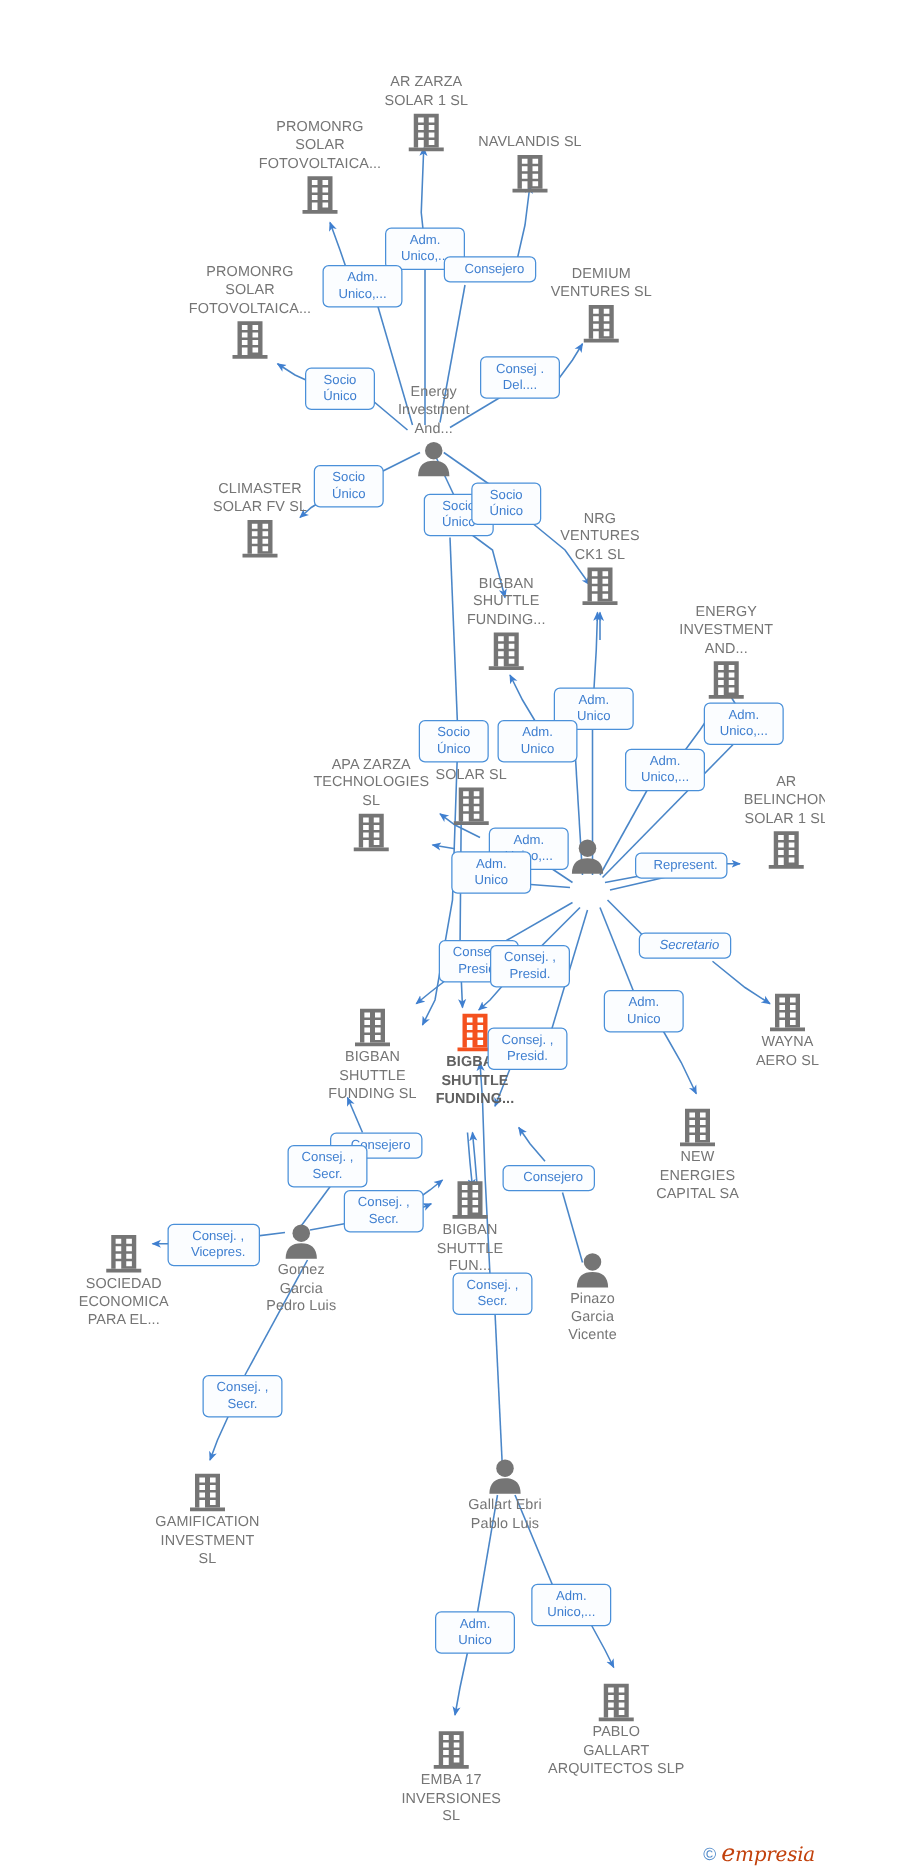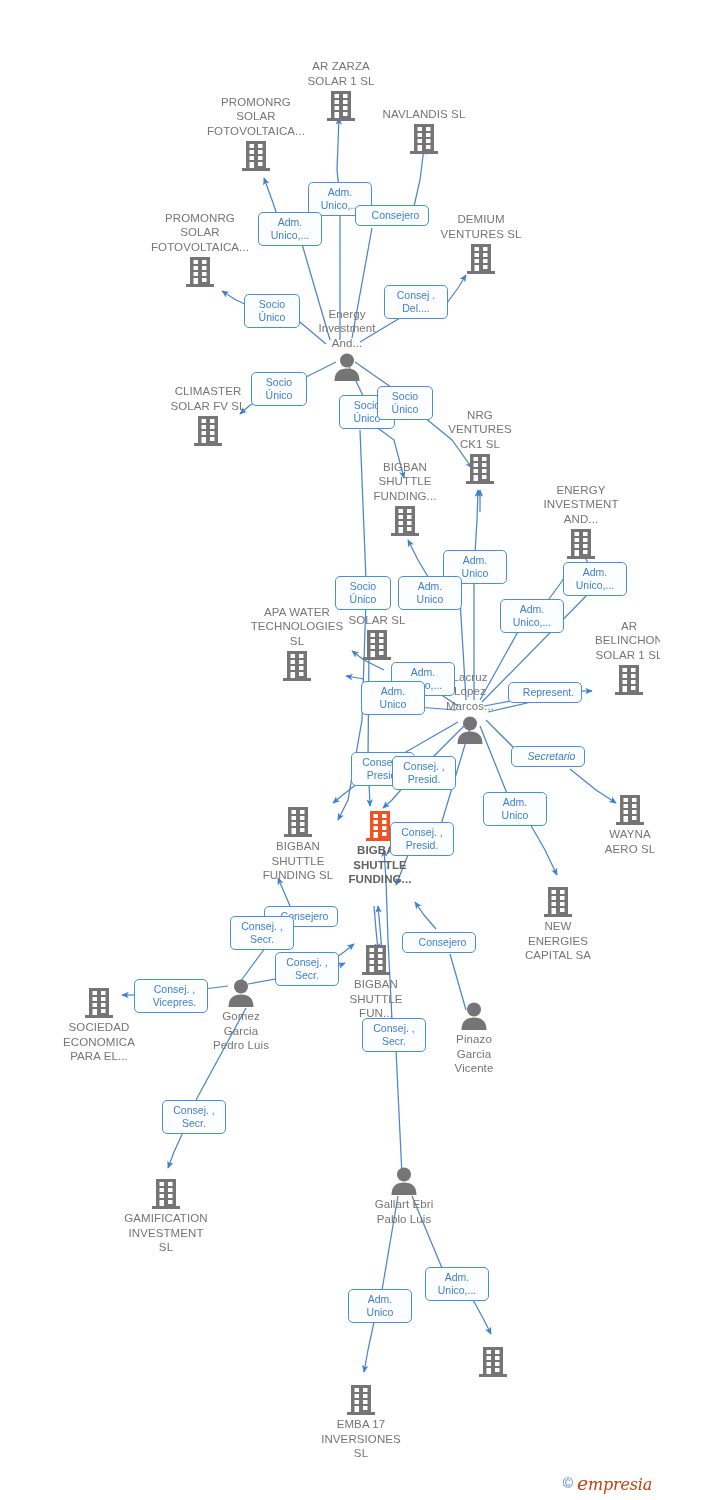--- a/index.html
+++ b/index.html
@@ -390,21 +390,21 @@
               <rect x="8.5" y="10" width="4.5" height="4"></rect>
               <rect x="17" y="10" width="4.5" height="4"></rect>
               <rect x="8.5" y="16" width="4.5" height="4"></rect>
               <rect x="17" y="16" width="4.5" height="4"></rect>
               <rect x="8.5" y="22" width="4.5" height="6"></rect>
               <rect x="17" y="22" width="4.5" height="4"></rect>
             </g>
           </svg></span>
       </div>
       <div class="node above company" style="left: 297px; top: 604.5px;">
-        <span class="nlabel">APA WATER
+        <span class="nlabel">APA ZARZA
 TECHNOLOGIES
 SL</span>
         <span class="glyph"><svg width="30" height="32" viewBox="0 0 30 32" aria-hidden="true">
             <rect x="5" y="1" width="20" height="27" fill="#757575"></rect>
             <rect x="1" y="28" width="28" height="3" fill="#757575"></rect>
             <g fill="#ffffff">
               <rect x="8.5" y="4" width="4.5" height="4"></rect>
               <rect x="17" y="4" width="4.5" height="4"></rect>
               <rect x="8.5" y="10" width="4.5" height="4"></rect>
               <rect x="17" y="10" width="4.5" height="4"></rect>
@@ -428,23 +428,20 @@
               <rect x="8.5" y="10" width="4.5" height="4"></rect>
               <rect x="17" y="10" width="4.5" height="4"></rect>
               <rect x="8.5" y="16" width="4.5" height="4"></rect>
               <rect x="17" y="16" width="4.5" height="4"></rect>
               <rect x="8.5" y="22" width="4.5" height="6"></rect>
               <rect x="17" y="22" width="4.5" height="4"></rect>
             </g>
           </svg></span>
       </div>
       <div class="node above person" style="left: 470px; top: 669.5px;">
-        <span class="nlabel">Lacruz
-Lopez
-Marcos...</span>
         <span class="glyph"><svg width="28" height="30" viewBox="0 0 28 30" aria-hidden="true">
             <circle cx="14" cy="8.5" r="7" fill="#757575"></circle>
             <path d="M1.5,29 C1.5,20 6.5,16.5 14,16.5 C21.5,16.5 26.5,20 26.5,29 Z" fill="#757575"></path>
           </svg></span>
       </div>
       <div class="node company" style="left: 298px; top: 806px;">
         <span class="glyph"><svg width="30" height="32" viewBox="0 0 30 32" aria-hidden="true">
             <rect x="5" y="1" width="20" height="27" fill="#757575"></rect>
             <rect x="1" y="28" width="28" height="3" fill="#757575"></rect>
             <g fill="#ffffff">
@@ -609,20 +606,23 @@
               <rect x="8.5" y="4" width="4.5" height="4"></rect>
               <rect x="17" y="4" width="4.5" height="4"></rect>
               <rect x="8.5" y="10" width="4.5" height="4"></rect>
               <rect x="17" y="10" width="4.5" height="4"></rect>
               <rect x="8.5" y="16" width="4.5" height="4"></rect>
               <rect x="17" y="16" width="4.5" height="4"></rect>
               <rect x="8.5" y="22" width="4.5" height="6"></rect>
               <rect x="17" y="22" width="4.5" height="4"></rect>
             </g>
           </svg></span>
+        <span class="nlabel">PABLO
+GALLART
+ARQUITECTOS SLP</span>
       </div>
       <div class="node company" style="left: 361px; top: 1384px;">
         <span class="glyph"><svg width="30" height="32" viewBox="0 0 30 32" aria-hidden="true">
             <rect x="5" y="1" width="20" height="27" fill="#757575"></rect>
             <rect x="1" y="28" width="28" height="3" fill="#757575"></rect>
             <g fill="#ffffff">
               <rect x="8.5" y="4" width="4.5" height="4"></rect>
               <rect x="17" y="4" width="4.5" height="4"></rect>
               <rect x="8.5" y="10" width="4.5" height="4"></rect>
               <rect x="17" y="10" width="4.5" height="4"></rect>

